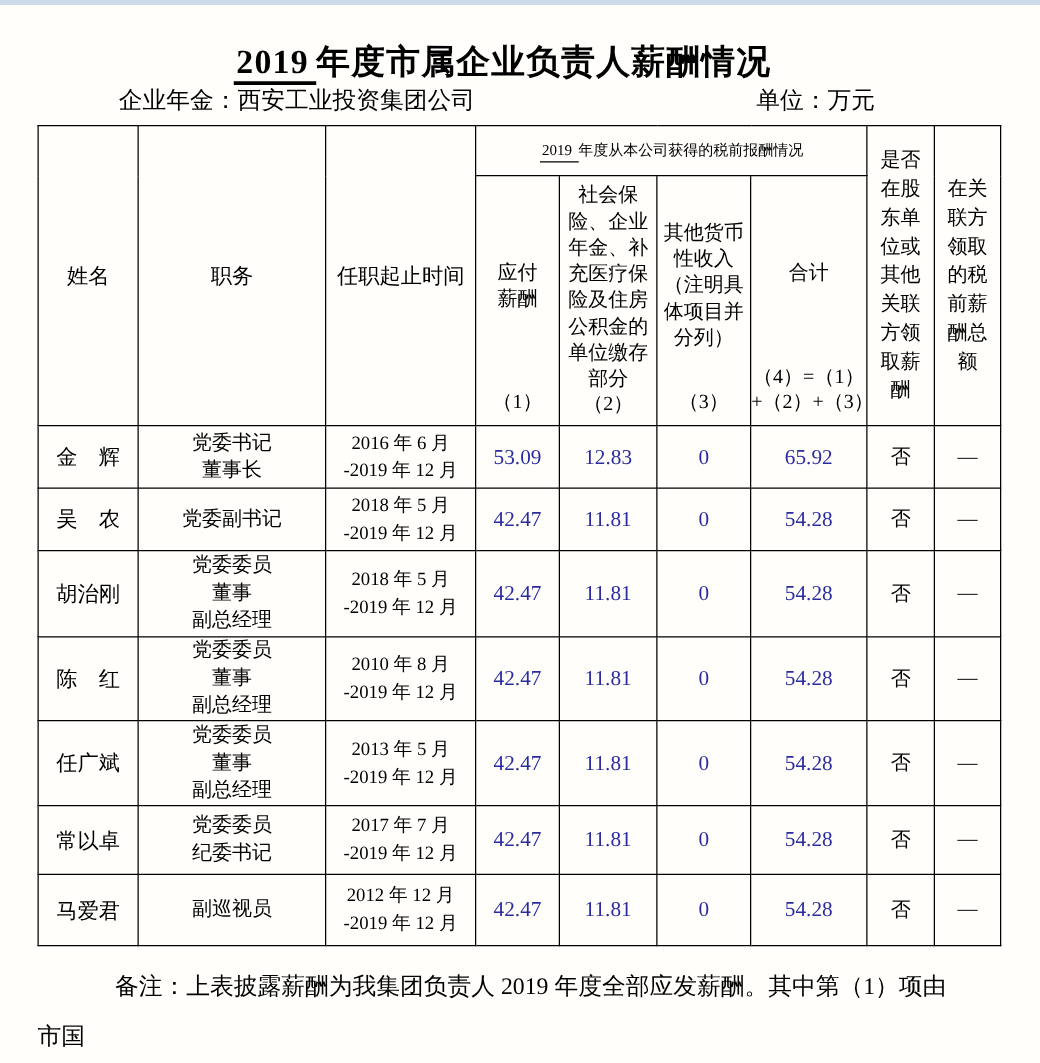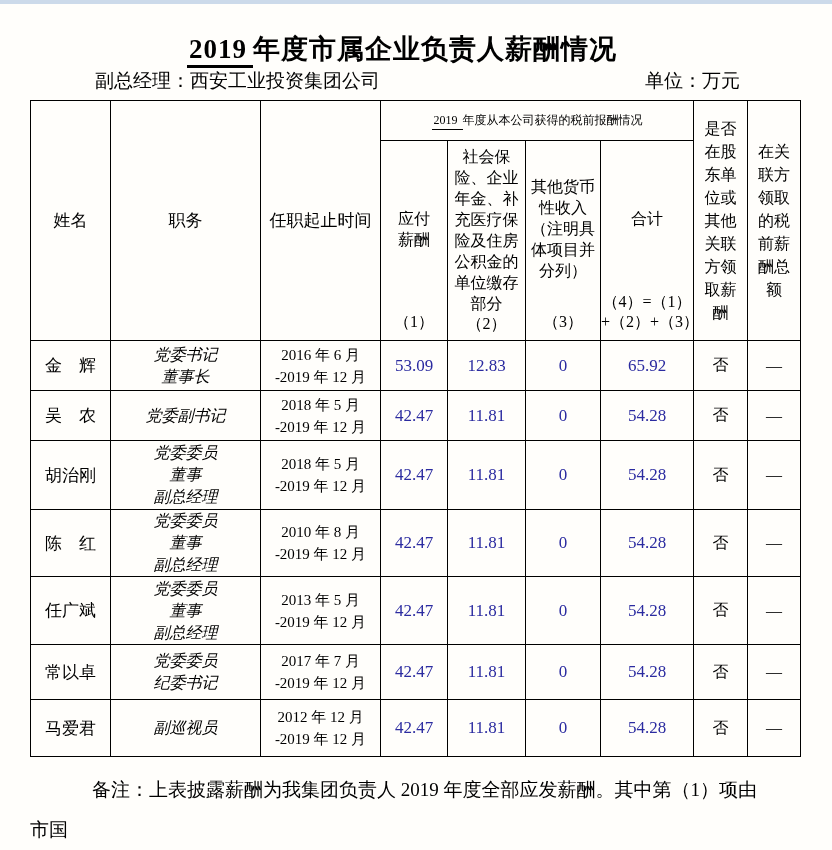--- a/index.html
+++ b/index.html
@@ -43,21 +43,21 @@
     position: absolute;
     top: 69px;
     left: 30px;
     width: 740px;
     display: flex;
     justify-content: space-between;
     font-size: 19px;
     line-height: 24px;
   }
   .info-left { margin-left: 65px; }
-  .info-right { margin-right: 30px; }
+  .info-right { margin-right: 70px; }
   table.salary {
     position: absolute;
     left: 30px;
     top: 100px;
     border-collapse: collapse;
     table-layout: fixed;
     width: 770px;
   }
   table.salary th, table.salary td {
     border: 1px solid #000;
@@ -110,21 +110,20 @@
   tbody tr:nth-child(3) { height: 69px; }
   tbody tr:nth-child(4) { height: 66px; }
   tbody tr:nth-child(5) { height: 68px; }
   tbody tr:nth-child(6) { height: 55px; }
   tbody tr:nth-child(7) { height: 57px; }
   td.name-cell { font-size: 17px; }
   td.pos-cell {
     font-size: 16px;
     white-space: pre-line;
     line-height: 22px;
-    font-style: italic;
   }
   td.term-cell {
     font-size: 15px;
     white-space: pre-line;
     line-height: 22px;
   }
   td.num-cell {
     font-size: 17px;
     color: var(--value-blue, #2b2ba0);
   }
@@ -142,21 +141,21 @@
   }
 </style>
 </head>
 <body>
 
 <div class="top-strip"></div>
 
 <h1 class="doc-title"><span class="year">2019</span><span>年度市属企业负责人薪酬情况</span></h1>
 
 <div class="info-line">
-  <div class="info-left"><span>副总经理：</span><span>西安工业投资集团公司</span></div>
+  <div class="info-left"><span>企业年金：</span><span>西安工业投资集团公司</span></div>
   <div class="info-right"><span>单位：</span><span>万元</span></div>
 </div>
 
 <table class="salary">
   <colgroup>
     <col style="width:80px">
       <col style="width:150px">
       <col style="width:120px">
     <col style="width:67px">
       <col style="width:78px">

